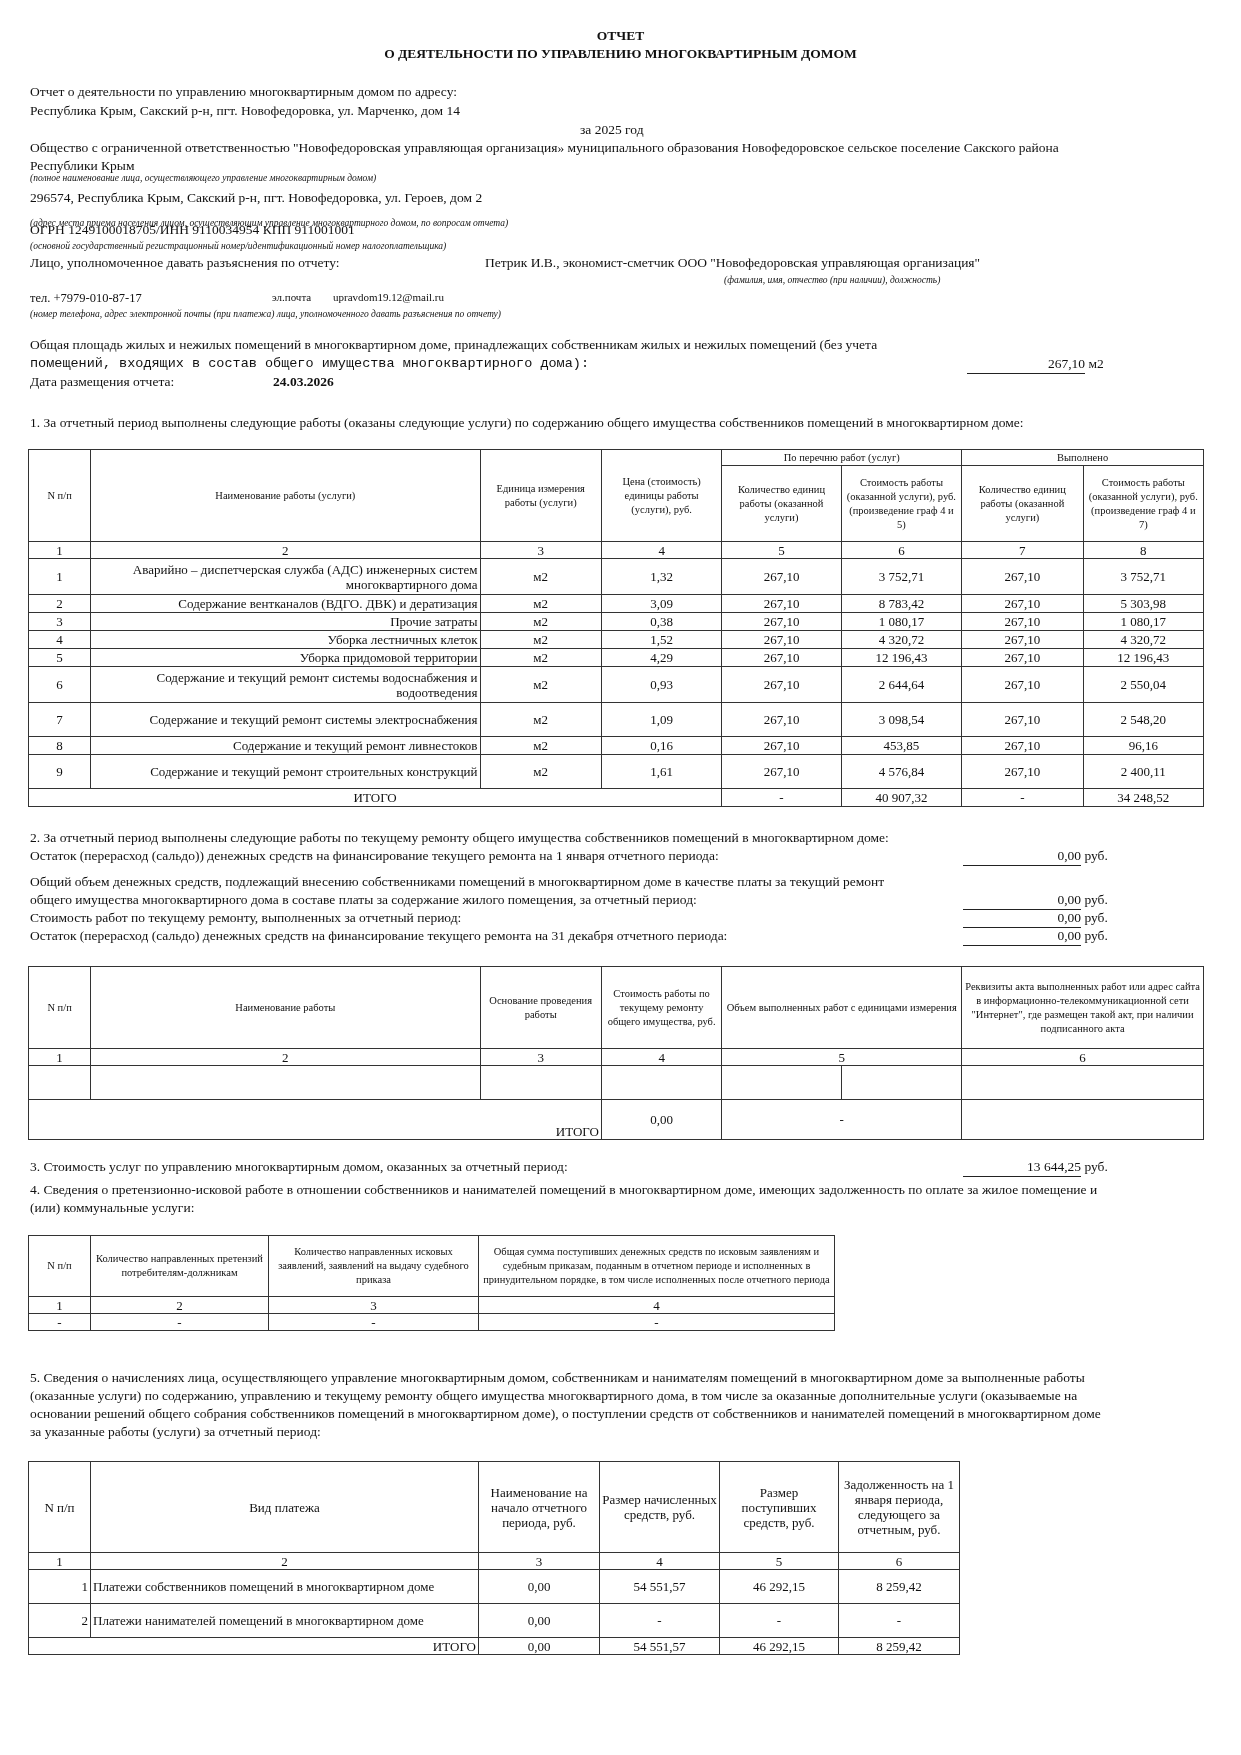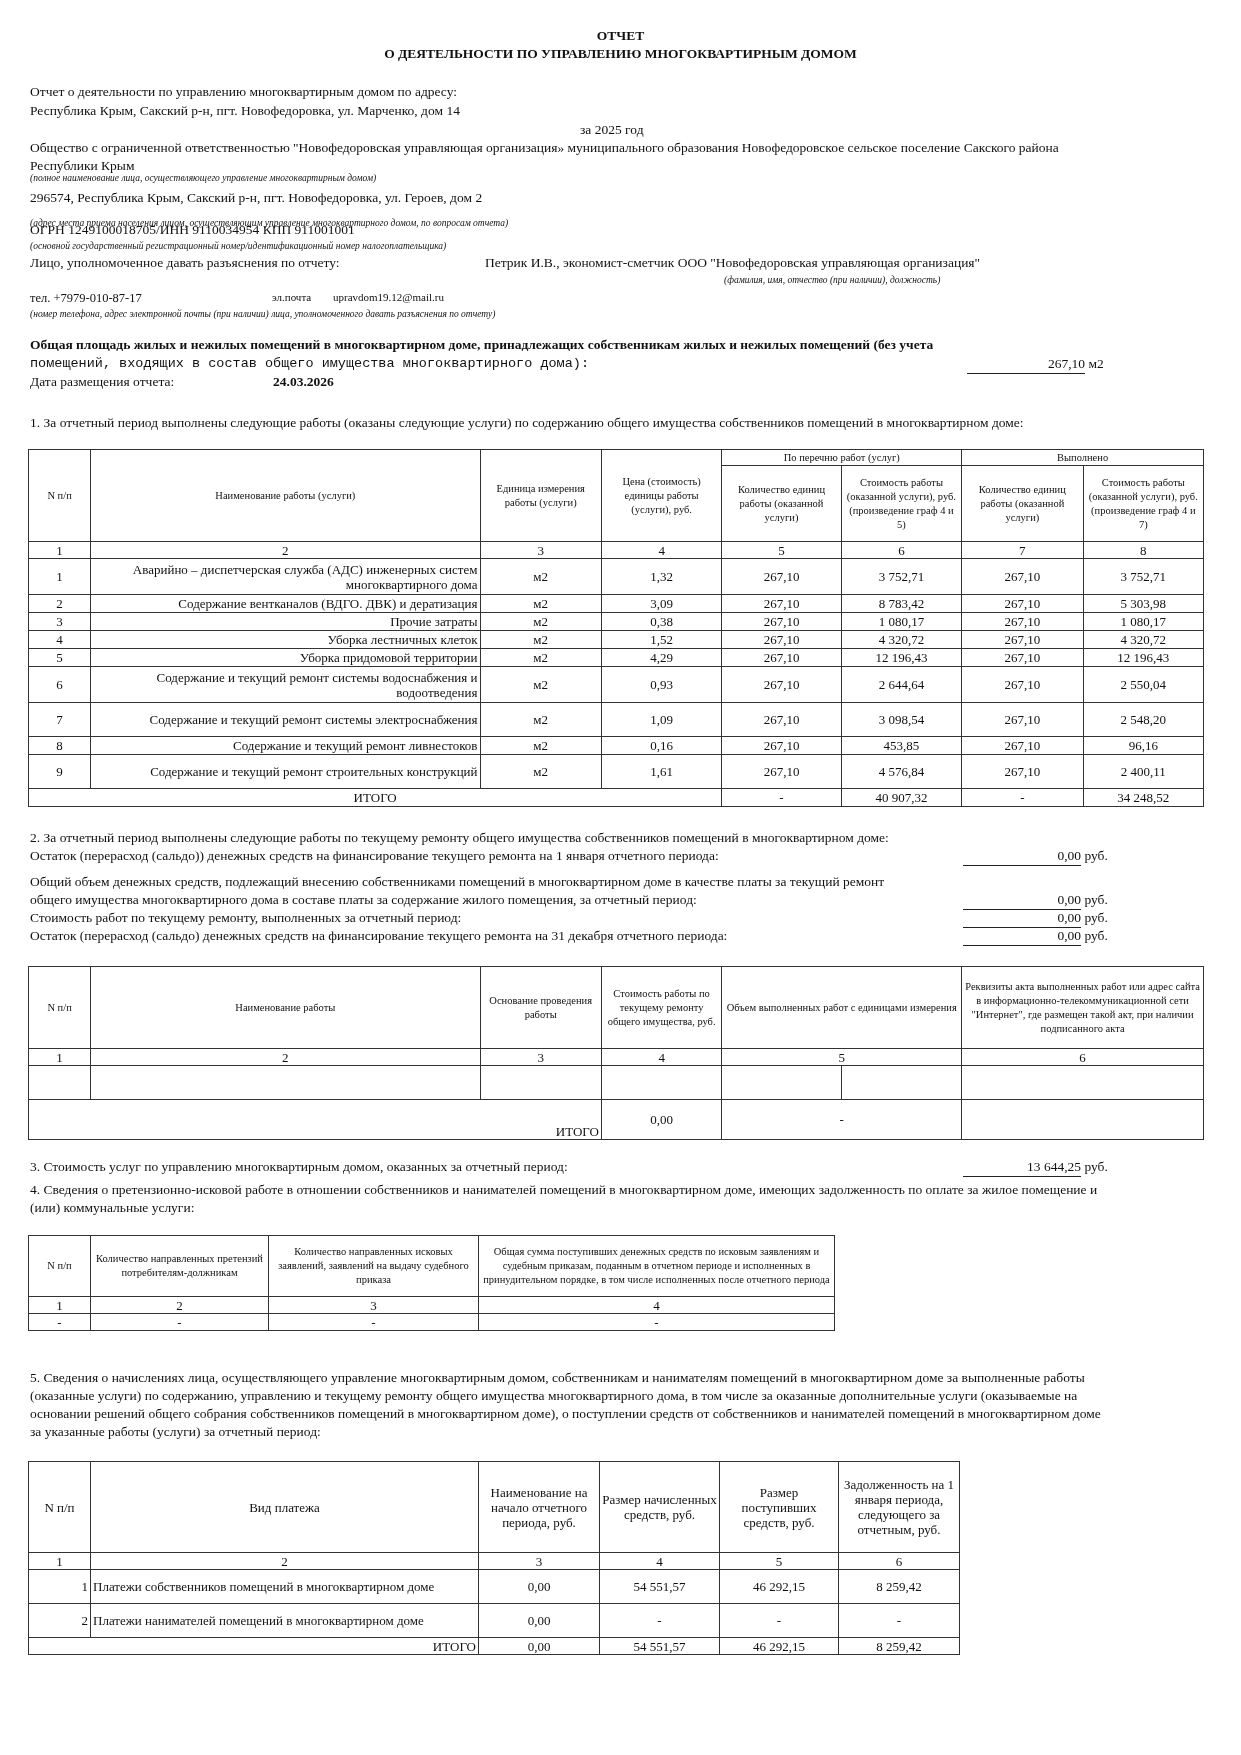--- a/index.html
+++ b/index.html
@@ -34,22 +34,22 @@
 <div class="abs t13" style="left:30px;top:189px;">296574, Республика Крым, Сакский р-н, пгт. Новофедоровка, ул. Героев, дом 2</div>
 <div class="abs note" style="left:30px;top:217px;">(адрес места приема населения лицом, осуществляющим управление многоквартирного домом, по вопросам отчета)</div>
 <div class="abs t13" style="left:30px;top:221px;">ОГРН 1249100018705/ИНН 9110034954 КПП 911001001</div>
 <div class="abs note" style="left:30px;top:240px;">(основной государственный регистрационный номер/идентификационный номер налогоплательщика)</div>
 <div class="abs t13" style="left:30px;top:254px;">Лицо, уполномоченное давать разъяснения по отчету:</div>
 <div class="abs t13" style="left:485px;top:254px;">Петрик И.В., экономист-сметчик ООО "Новофедоровская управляющая организация"</div>
 <div class="abs note" style="left:724px;top:274px;">(фамилия, имя, отчество (при наличии), должность)</div>
 <div class="abs t12" style="left:30px;top:290px;">тел. +7979-010-87-17</div>
 <div class="abs" style="left:272px;top:291px;font-size:11px;">эл.почта</div>
 <div class="abs" style="left:333px;top:291px;font-size:11px;">upravdom19.12@mail.ru</div>
-<div class="abs note" style="left:30px;top:308px;">(номер телефона, адрес электронной почты (при наличии) лица, уполномоченного давать разъяснения по отчету)</div>
-<div class="abs t13" style="left:30px;top:336px;font-weight:bold;">Общая площадь жилых и нежилых помещений в многоквартирном доме, принадлежащих собственникам жилых и нежилых помещений (без учета</div>
+<div class="abs note" style="left:30px;top:308px;">(номер телефона, адрес электронной почты (при платежа) лица, уполномоченного давать разъяснения по отчету)</div>
+<div class="abs t13" style="left:30px;top:336px;">Общая площадь жилых и нежилых помещений в многоквартирном доме, принадлежащих собственникам жилых и нежилых помещений (без учета</div>
 <div class="abs t13" style="left:30px;top:355px;font-family:Liberation Mono, monospace;">помещений, входящих в состав общего имущества многоквартирного дома):</div>
 <div class="abs t13" style="left:967px;top:355px;">
   <span class="uline" style="width:118px;">267,10</span>
   <span>м2</span>
 </div>
 <div class="abs t13" style="left:30px;top:373px;">Дата размещения отчета:</div>
 <div class="abs t13 bold" style="left:273px;top:373px;">24.03.2026</div>
 
 <div class="abs t13" style="left:30px;top:414px;">1. За отчетный период выполнены следующие работы (оказаны следующие услуги) по содержанию общего имущества собственников помещений в многоквартирном доме:</div>
 <table style="left:28px;top:449px;width:1176px;">

